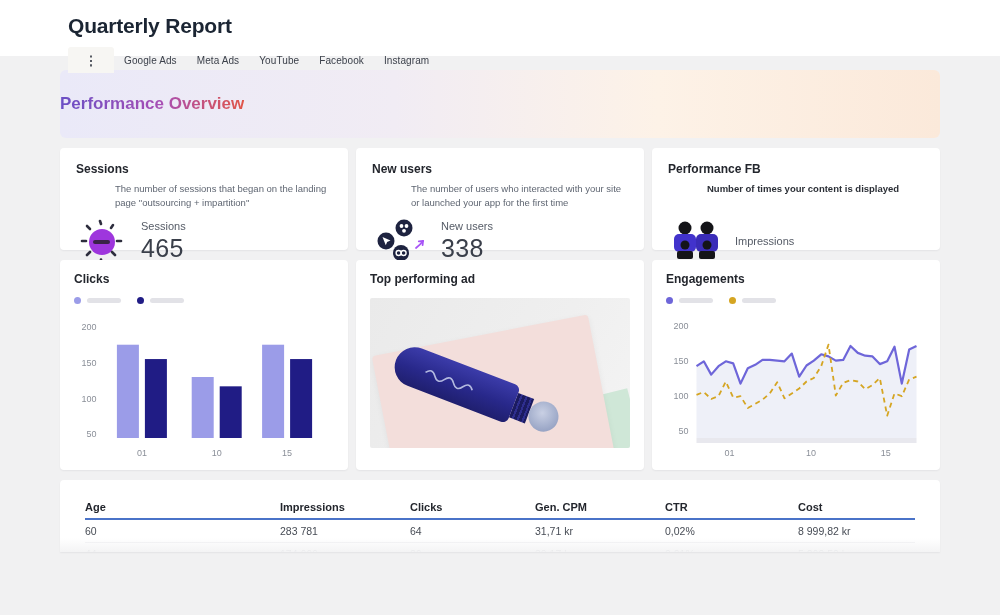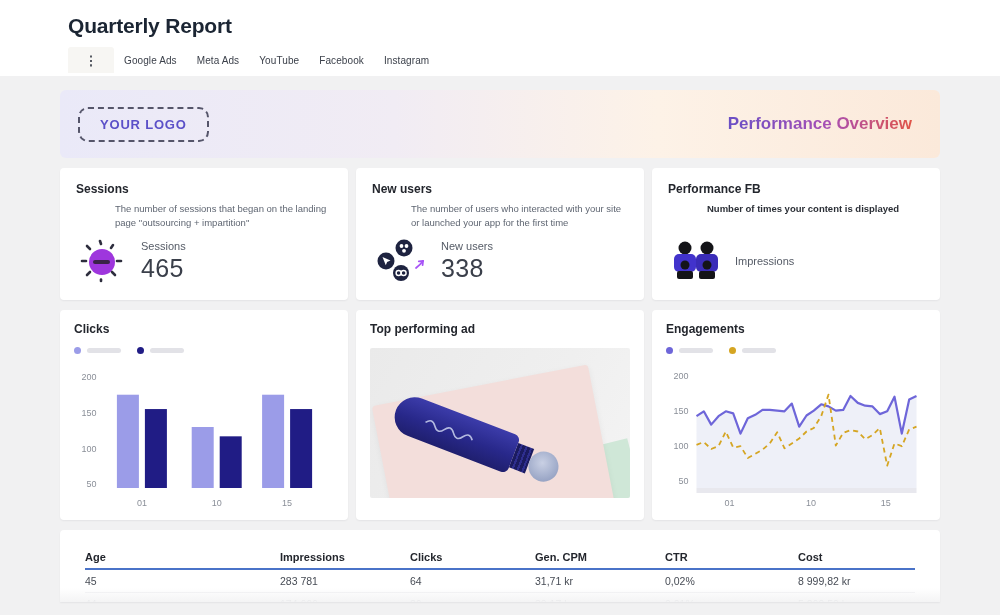--- a/index.html
+++ b/index.html
@@ -1,20 +1,20 @@
 <!DOCTYPE html>
 <html><head>
 <meta charset="utf-8">
 <style>
   * { margin:0; padding:0; box-sizing:border-box; }
   html,body { width:1000px; height:615px; overflow:hidden; }
   body { background:#f1f1f2; font-family:"Liberation Sans",sans-serif; position:relative; }
 
   
-  header { background:#fff; height:76px; padding:14px 60px 0 68px; }
+  header { background:#fff; height:56px; padding:14px 60px 0 68px; }
   .header-top { display:flex; justify-content:space-between; align-items:flex-start; }
   h1 { font-size:21px; font-weight:700; color:#1b2533; letter-spacing:-.2px; }
   .date-block { display:flex; align-items:flex-start; gap:9px; cursor:pointer; margin-top:4px; }
   .date-range { font-size:10.5px; color:#4b5563; text-align:right; }
   .period { font-size:10.5px; font-weight:700; color:#1f2937; text-align:right; margin-top:3px; }
   .tabs { display:flex; align-items:center; height:26px; margin-top:9px; }
   .tab-menu { background:#f7f6f3; width:46px; height:26px; display:flex; align-items:center; justify-content:center; border-radius:3px 3px 0 0; cursor:pointer; }
   .kebab { font-size:13px; font-weight:700; color:#4a4f58; }
   .tab { font-size:10px; font-weight:400; color:#3c414b; padding:0 10px; letter-spacing:.1px; cursor:pointer; }
 
@@ -25,21 +25,21 @@
     background:linear-gradient(90deg,#eae9f8 0%,#f1ecf4 38%,#fdf2e7 68%,#fbe9da 100%); }
   .logo-box { margin-left:18px; border:2px dashed #55556a; border-radius:10px; padding:8px 20px;
     font-size:13px; font-weight:700; letter-spacing:.8px; color:#5b50c8; cursor:pointer; }
   .banner-title { margin-right:28px; font-size:17px; font-weight:700;
     background:linear-gradient(90deg,#6a4fc5 0%,#a84fb4 55%,#e05548 100%);
     -webkit-background-clip:text; background-clip:text; color:transparent; }
 
   
   .row { display:flex; gap:8px; margin-top:10px; }
   .card { background:#fff; border-radius:4px; box-shadow:0 1px 2px rgba(20,20,40,.06); flex:1; min-width:0; }
-  .metric-card { height:132px; padding:14px 16px; }
+  .metric-card { height:102px; padding:14px 16px; }
   .m-title { font-size:12px; font-weight:700; color:#23262d; }
   .m-desc { font-size:9.5px; color:#5f6672; line-height:1.45; margin-top:6px; min-height:28px; max-width:255px;margin-left:39px; }
   .m-desc.strong { color:#2b2f36; font-weight:700; }
   .m-body { display:flex; align-items:center; gap:13px; margin-top:8px; margin-left:2px; }
   .m-icon { flex:none; }
   .m-label { font-size:11px; color:#555b66; }
   .m-value { font-size:25px; color:#3a3f4a; margin-top:2px; letter-spacing:.3px; }
 
   
   .chart-card { height:210px; padding:12px 14px; }
@@ -91,23 +91,20 @@
     <div class="tab">Meta Ads</div>
     <div class="tab">YouTube</div>
     <div class="tab">Facebook</div>
     <div class="tab">Instagram</div>
   </nav>
 </header>
 
 <main>
 
   <section class="banner">
-    <div class="logo-box">
-      <span>YOUR LOGO</span>
-    </div>
     <div class="banner-title">Performance Overview</div>
   </section>
 
   <section class="row">
 
     <div class="card metric-card">
       <div class="m-title">Sessions</div>
       <div class="m-desc">The number of sessions that began on the landing page "outsourcing + impartition"</div>
       <div class="m-body">
         <svg class="m-icon" width="50" height="46" viewBox="0 0 50 46">
@@ -259,21 +256,21 @@
 <section class="table-card">
   <div class="trow thead">
     <div>Age</div>
     <div>Impressions</div>
     <div>Clicks</div>
     <div>Gen. CPM</div>
     <div>CTR</div>
     <div>Cost</div>
   </div>
   <div class="trow tr">
-    <div>45</div>
+    <div>60</div>
     <div>283 781</div>
     <div>64</div>
     <div>31,71 kr</div>
     <div>0,02%</div>
     <div>8 999,82 kr</div>
   </div>
   <div class="trow tr faded">
     <div>44</div>
     <div>174 666</div>
     <div>26</div>

